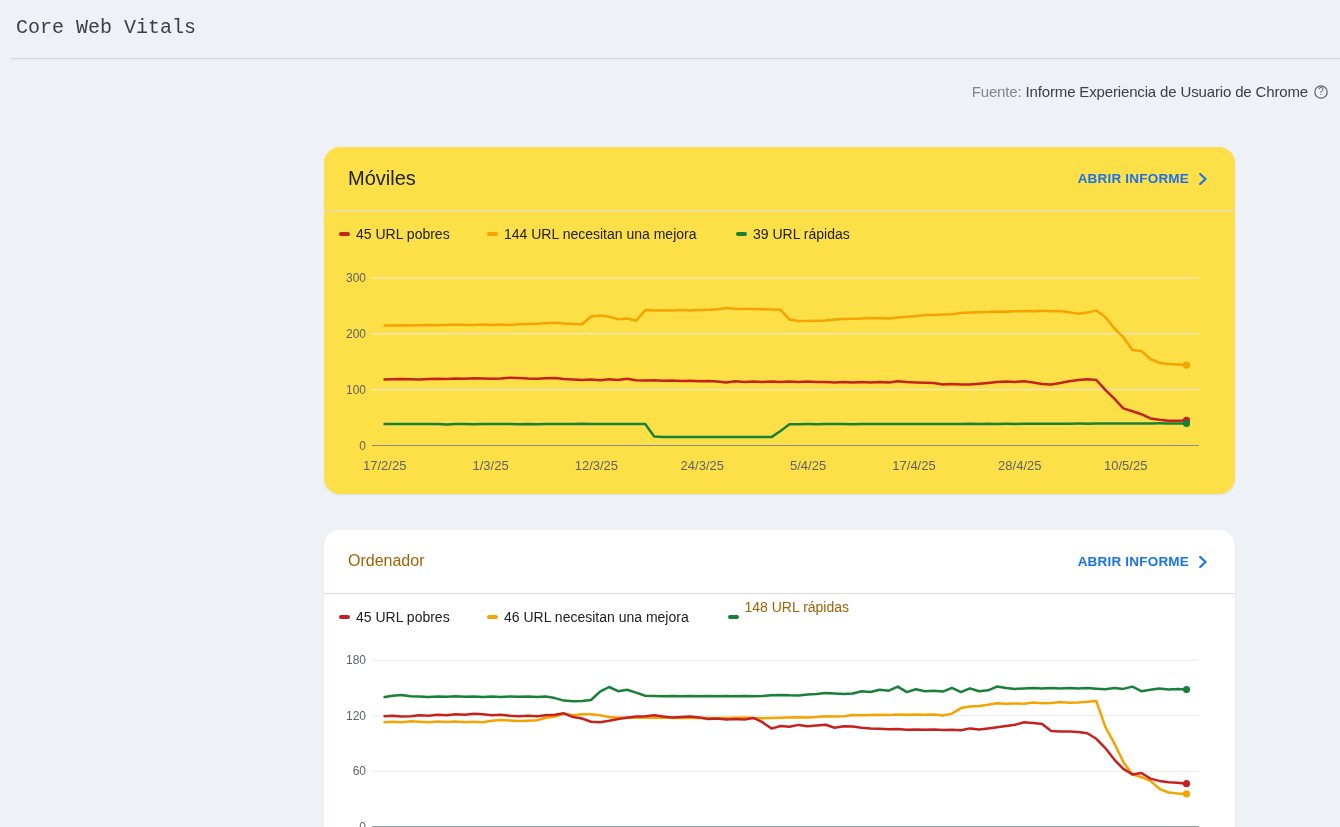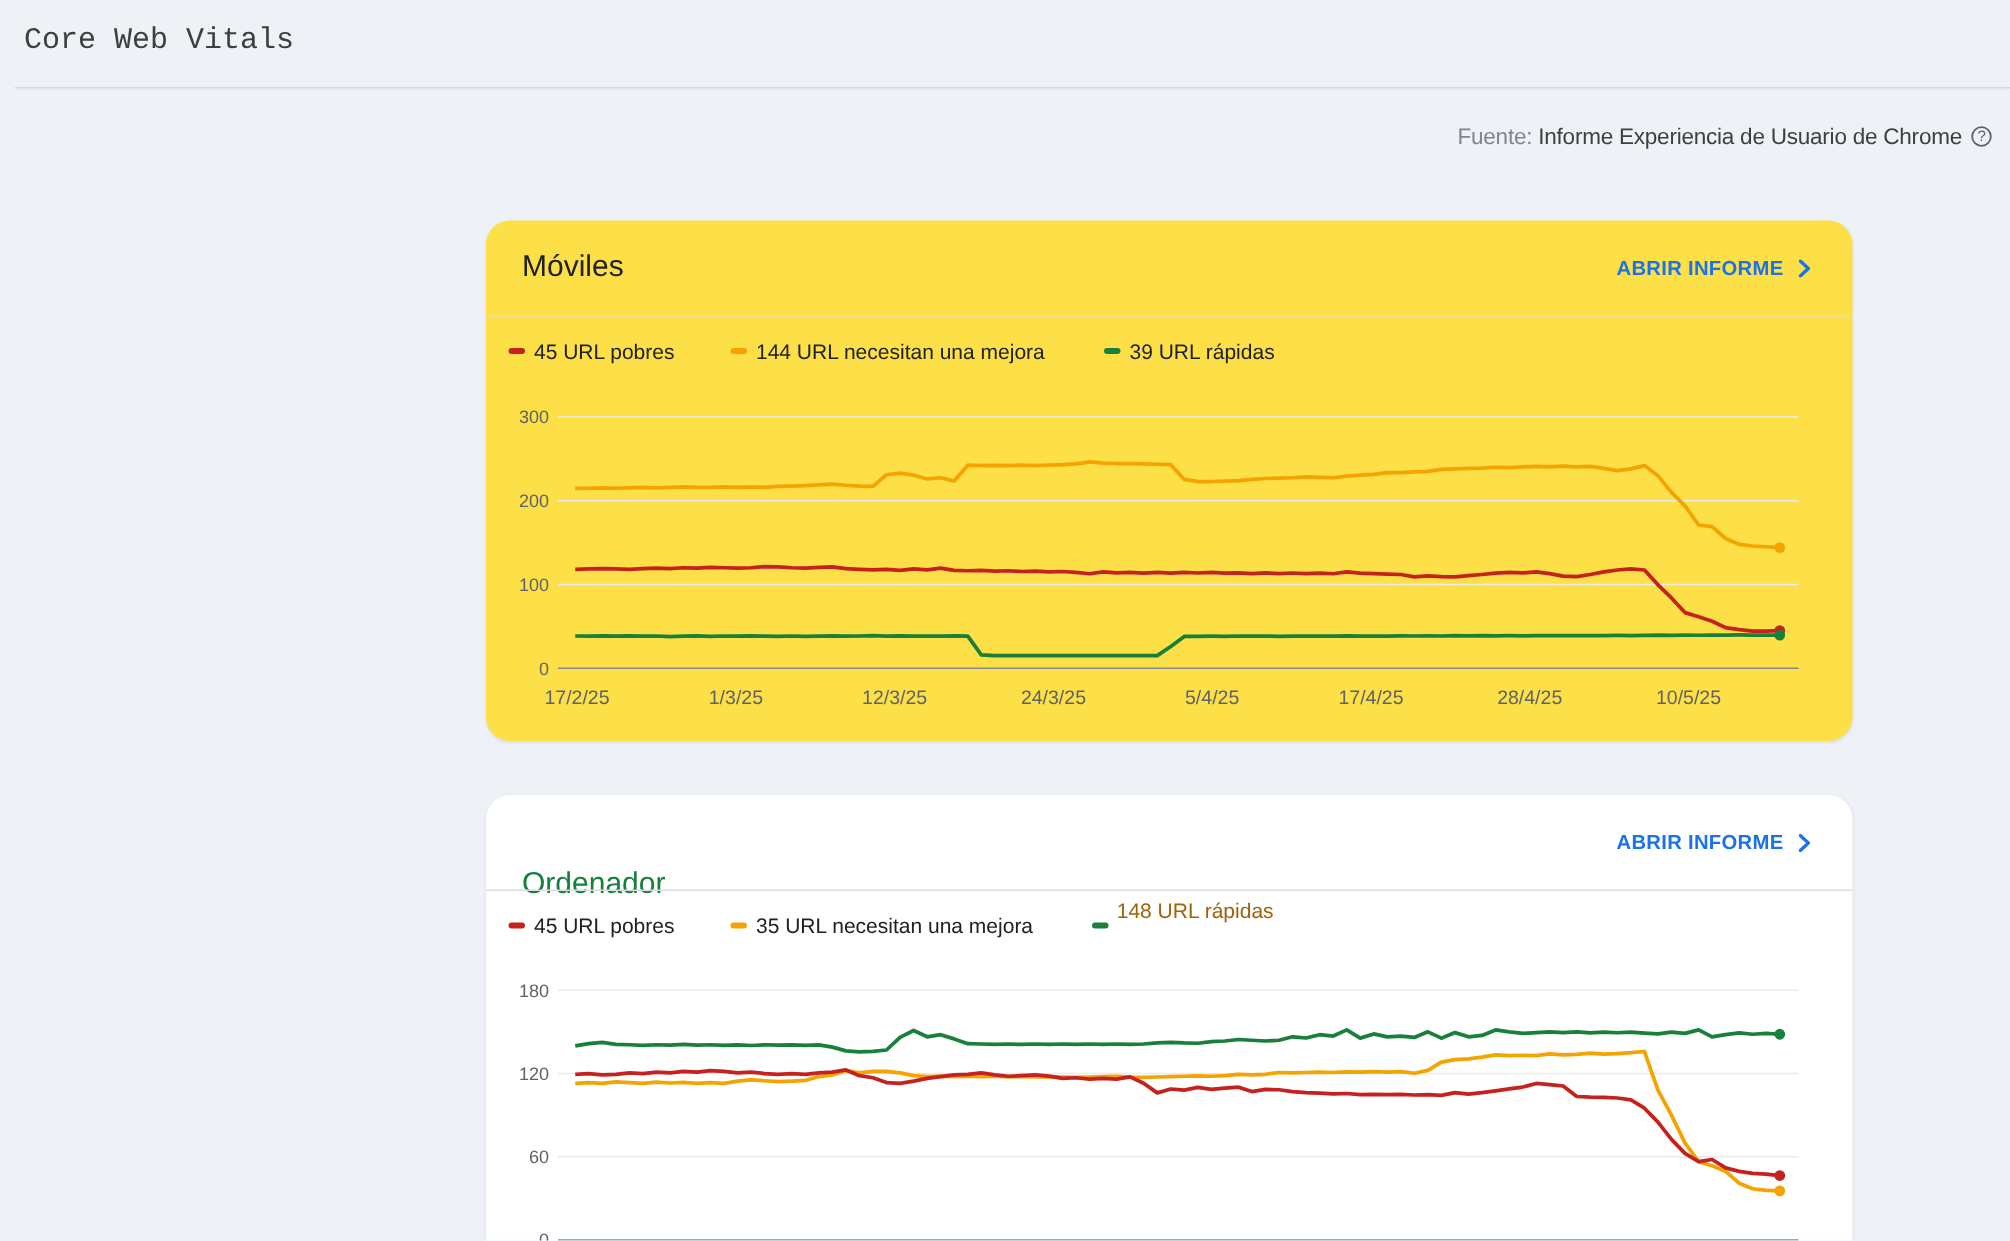--- a/index.html
+++ b/index.html
@@ -42,29 +42,29 @@
 <text x="166.6" y="212.5" text-anchor="middle" font-family="Liberation Sans, sans-serif" font-size="13" fill="#5f6368">1/3/25</text>
 <text x="272.4" y="212.5" text-anchor="middle" font-family="Liberation Sans, sans-serif" font-size="13" fill="#5f6368">12/3/25</text>
 <text x="378.3" y="212.5" text-anchor="middle" font-family="Liberation Sans, sans-serif" font-size="13" fill="#5f6368">24/3/25</text>
 <text x="484.1" y="212.5" text-anchor="middle" font-family="Liberation Sans, sans-serif" font-size="13" fill="#5f6368">5/4/25</text>
 <text x="590.0" y="212.5" text-anchor="middle" font-family="Liberation Sans, sans-serif" font-size="13" fill="#5f6368">17/4/25</text>
 <text x="695.8" y="212.5" text-anchor="middle" font-family="Liberation Sans, sans-serif" font-size="13" fill="#5f6368">28/4/25</text>
 <text x="801.7" y="212.5" text-anchor="middle" font-family="Liberation Sans, sans-serif" font-size="13" fill="#5f6368">10/5/25</text>
 </svg>
 </div>
 <div style="position:absolute;left:324px;top:530px;width:911px;height:347px;background:#ffffff;border-radius:16px;box-shadow:0 1px 2px rgba(60,64,67,0.10);">
-<div style="position:absolute;left:24px;top:19px;font-size:20px;color:#15803d;line-height:24px;margin-top:28px;">Ordenador</div>
+<div style="position:absolute;left:24px;top:19px;font-size:16px;color:#a16207;line-height:24px;">Ordenador</div>
 <div style="position:absolute;right:28px;top:24px;font-size:13.5px;font-weight:bold;letter-spacing:0.2px;color:#1a73e8;">ABRIR INFORME<svg width="8" height="12" viewBox="0 0 8 12" style="vertical-align:-1.5px;margin-left:10px;">
         <path d="M1.2 1 L6.6 6 L1.2 11" fill="none" stroke="#1a73e8" stroke-width="2.2" stroke-linecap="round" stroke-linejoin="round"></path>
       </svg></div>
 <div style="position:absolute;left:0;top:63px;width:911px;height:1px;background:#dadce0;"></div>
 <div style="position:absolute;left:15px;top:85px;width:11px;height:4px;border-radius:2px;background:#c5221f;"></div>
 <div style="position:absolute;left:32px;top:79px;font-size:14px;color:#202124;line-height:16px;">45 URL pobres</div>
 <div style="position:absolute;left:163px;top:85px;width:11px;height:4px;border-radius:2px;background:#f5a300;"></div>
-<div style="position:absolute;left:180px;top:79px;font-size:14px;color:#202124;line-height:16px;">35 URL necesitan una mejora</div>
+<div style="position:absolute;left:180px;top:79px;font-size:14px;color:#202124;line-height:16px;">46 URL necesitan una mejora</div>
 <div style="position:absolute;left:403.5px;top:85px;width:11px;height:4px;border-radius:2px;background:#188038;"></div>
 <div style="position:absolute;left:420.5px;top:69px;font-size:14px;color:#a16207;line-height:16px;">148 URL rápidas</div>
 <svg width="911" height="237" viewBox="0 0 911 237" style="position:absolute;left:0;top:110px;">
 <line x1="48" y1="20.2" x2="875" y2="20.2" stroke="#e9eaed" stroke-width="1"></line>
 <text x="42" y="24.4" text-anchor="end" font-family="Liberation Sans, sans-serif" font-size="12" fill="#5f6368">180</text>
 <line x1="48" y1="75.7" x2="875" y2="75.7" stroke="#e9eaed" stroke-width="1"></line>
 <text x="42" y="79.9" text-anchor="end" font-family="Liberation Sans, sans-serif" font-size="12" fill="#5f6368">120</text>
 <line x1="48" y1="131.2" x2="875" y2="131.2" stroke="#e9eaed" stroke-width="1"></line>
 <text x="42" y="135.4" text-anchor="end" font-family="Liberation Sans, sans-serif" font-size="12" fill="#5f6368">60</text>
 <line x1="48" y1="186.7" x2="875" y2="186.7" stroke="#848a90" stroke-width="1"></line>

